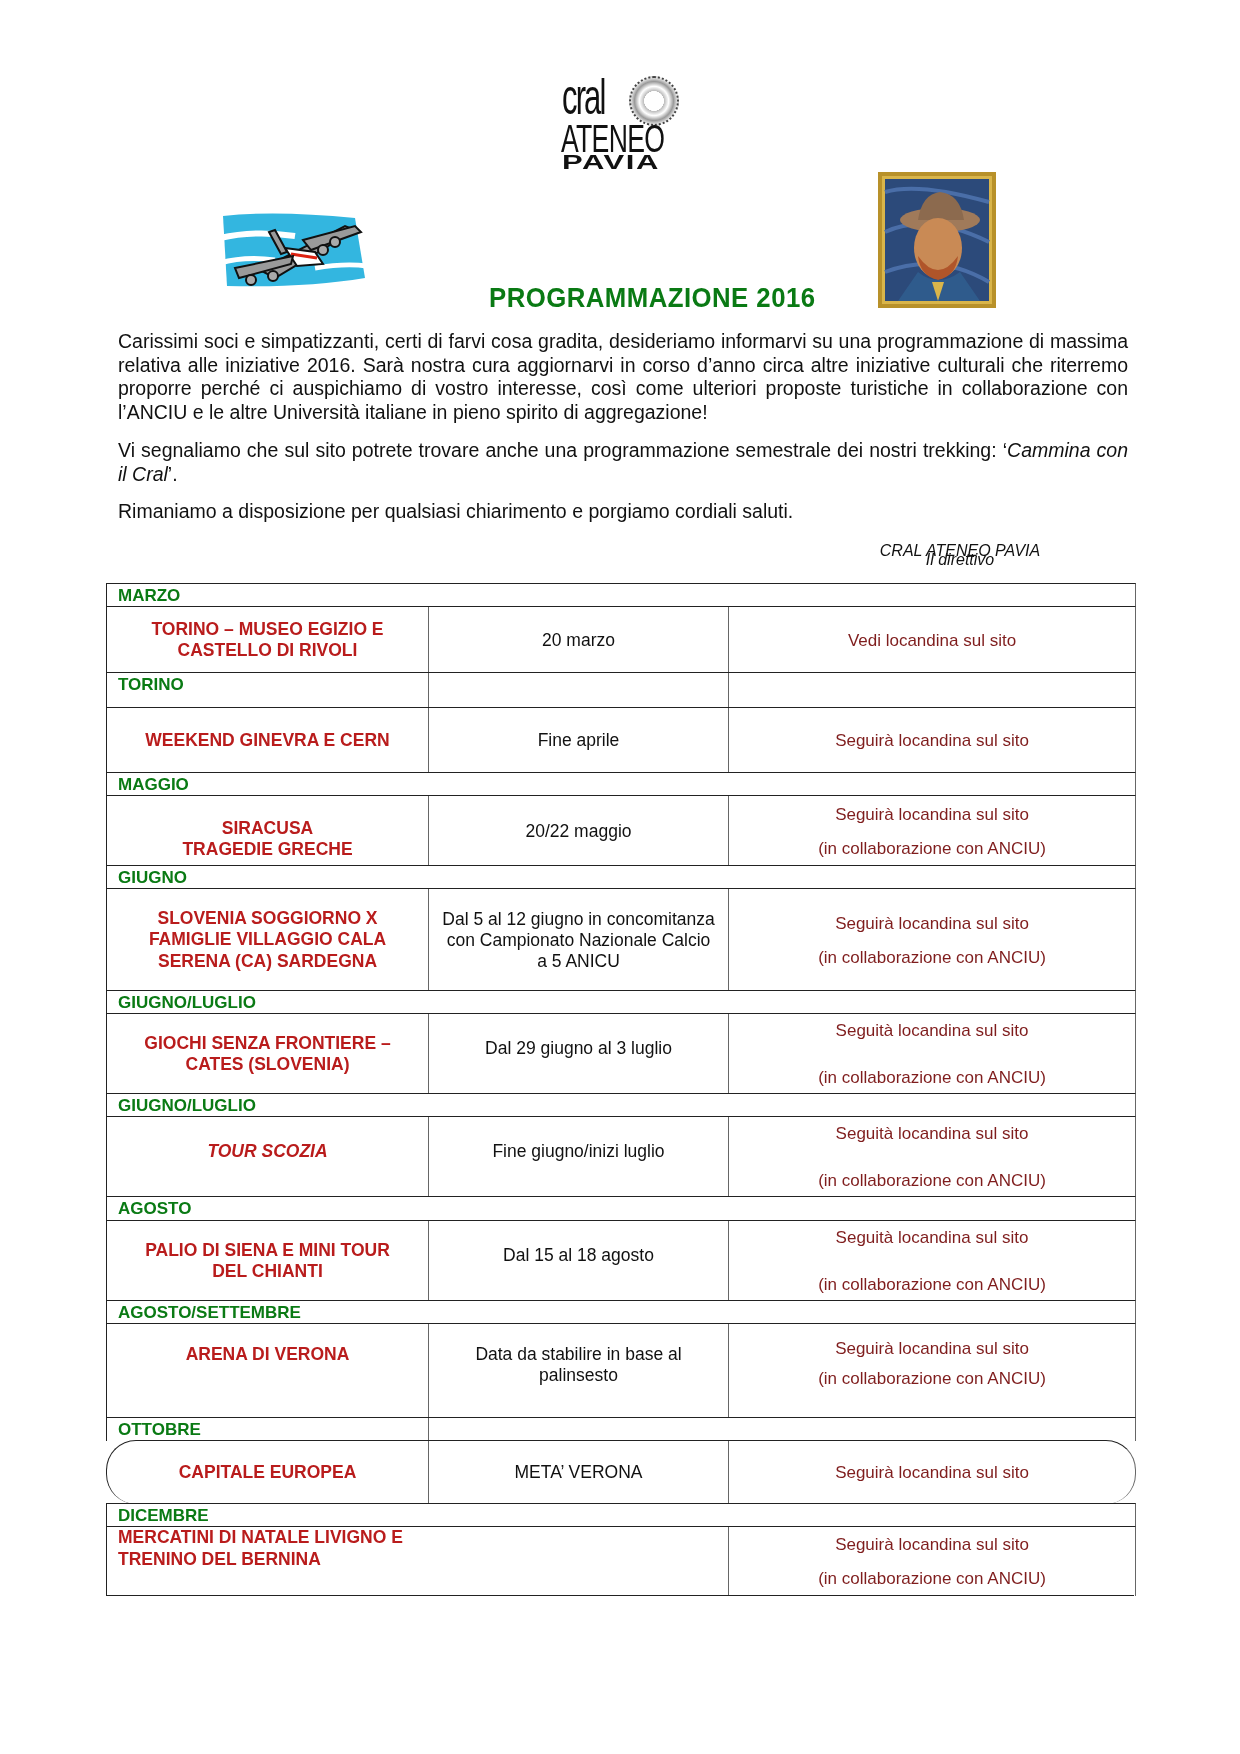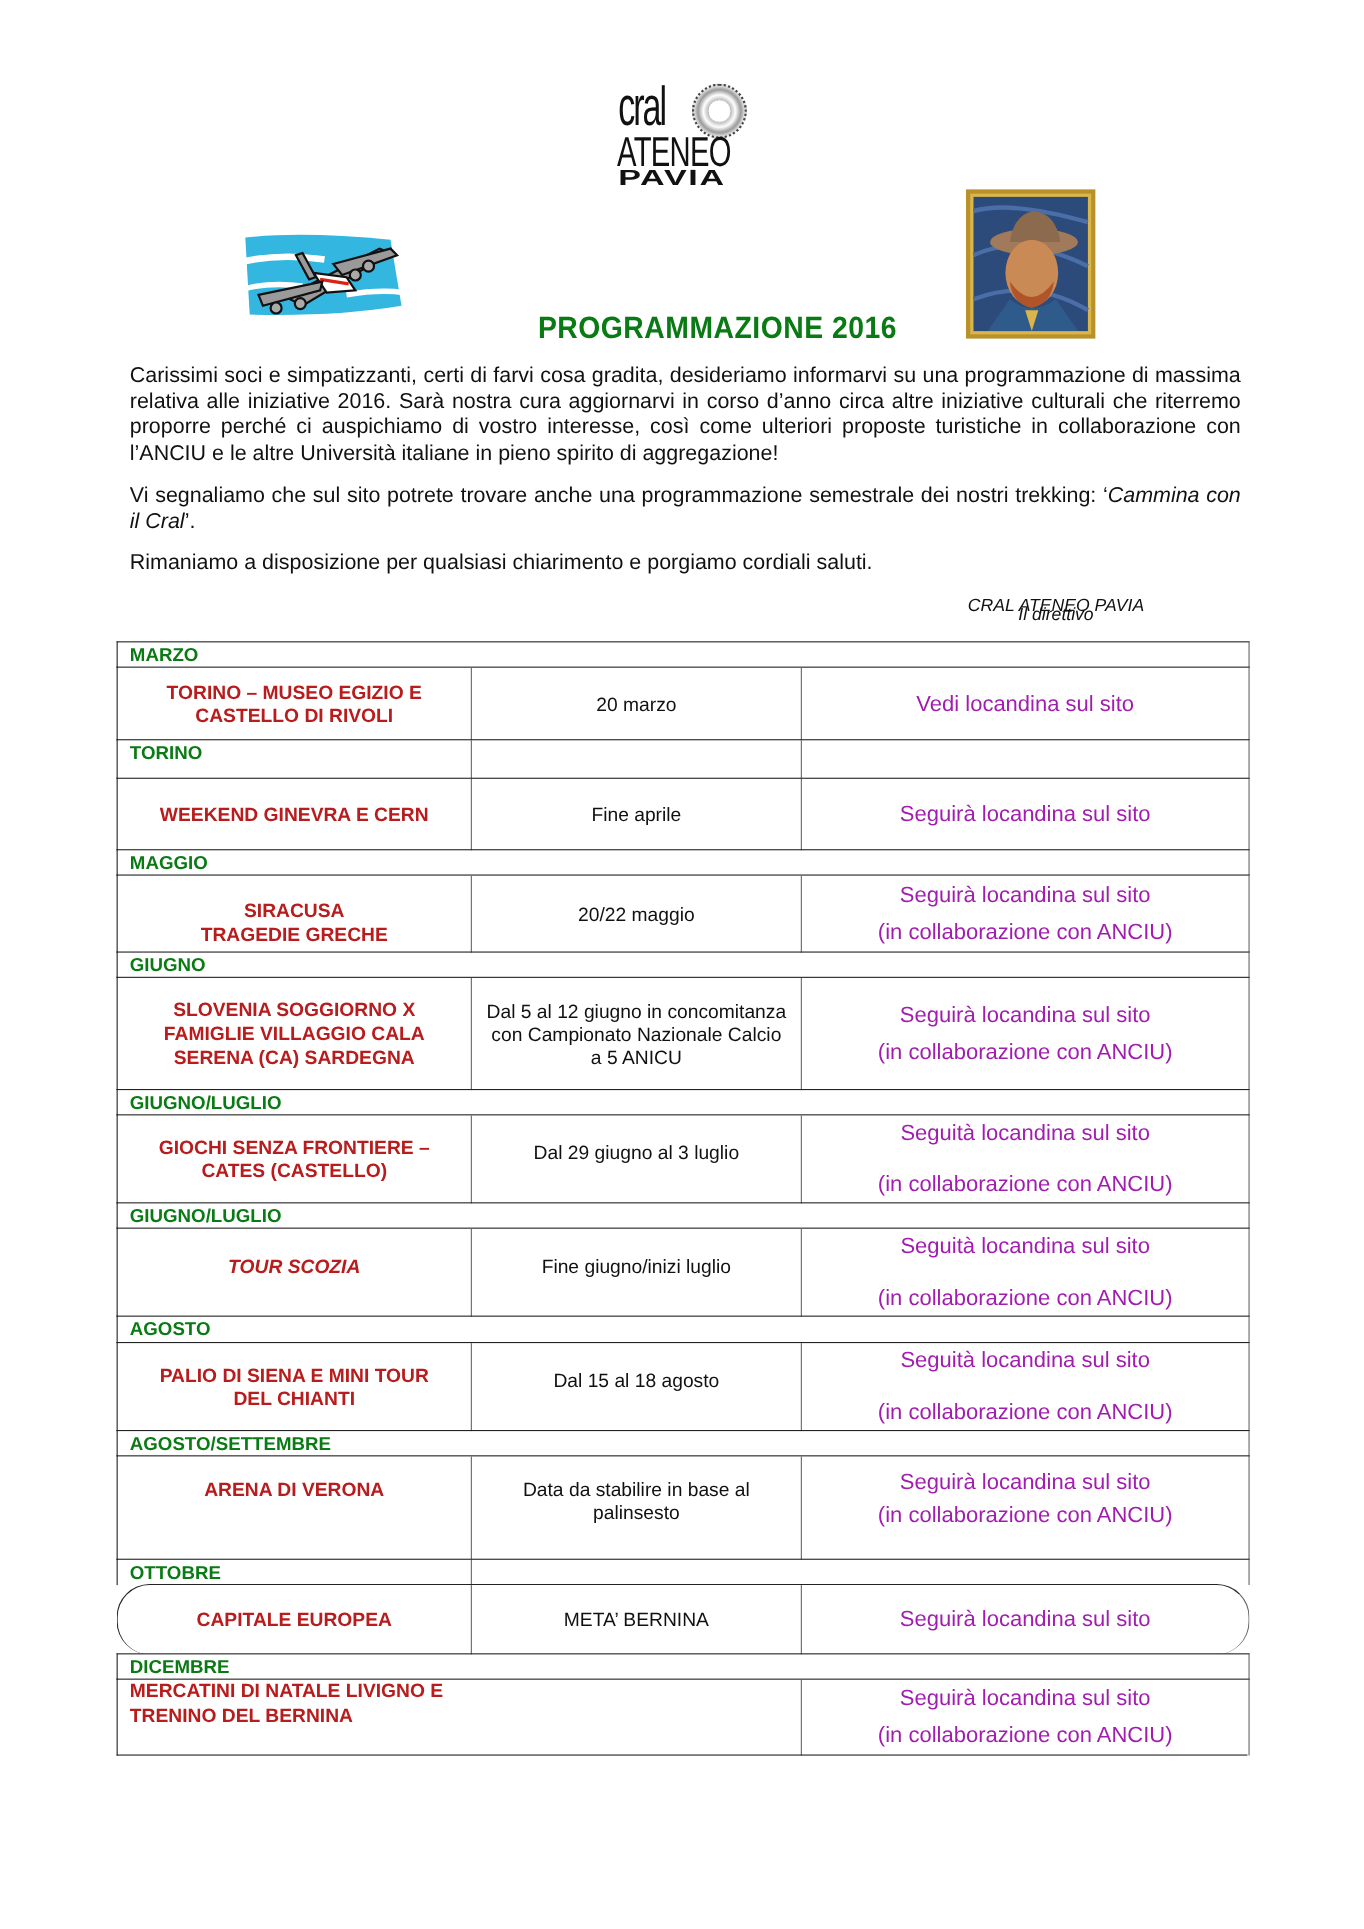--- a/index.html
+++ b/index.html
@@ -33,21 +33,21 @@
   
   .tbl { left:106px; top:583px; width:1028px; }
   .row { position:absolute; left:0; width:1028px; border-top:1.5px solid #222; }
   .mrow { border-left:1.5px solid #222; border-right:1.5px solid #666; }
   .month { position:absolute; left:11px; top:2px; font-size:17px; font-weight:bold; color:#0a7a14; }
   .erow { border-left:1.5px solid #222; border-right:1.5px solid #666; }
   .cell { position:absolute; top:0; bottom:0; display:flex; align-items:center; justify-content:center;
           text-align:center; box-sizing:border-box; }
   .c1 { left:0; width:321px; font-weight:bold; font-size:17.5px; line-height:21.5px; padding:0 8px; color:#b91c1c; }
   .c2 { left:321px; width:300px; border-left:1.5px solid #666; font-size:17.5px; line-height:21px; padding:0 12px; color:#111; }
-  .c3 { left:621px; right:0; border-left:1.5px solid #666; font-size:20px; line-height:21px; flex-direction:column; color:#a21caf; }
+  .c3 { left:621px; right:0; border-left:1.5px solid #666; font-size:17px; line-height:21px; flex-direction:column; color:#7f1d1d; }
   .vd { position:absolute; top:0; bottom:0; border-left:1.5px solid #666; }
   .bottom { position:absolute; left:0; width:1028px; border-top:1.5px solid #222; }
 </style>
 </head>
 <body>
 
 <div class="abs logo">
   <div class="cral">cral</div>
   <div class="seal"></div>
   <div class="ateneo">ATENEO</div>
@@ -144,21 +144,21 @@
     <div class="cell c3" style="gap:13px;">
       <span>Seguirà locandina sul sito</span>
       <span>(in collaborazione con ANCIU)</span>
     </div>
   </div>
 
   <div class="row mrow" style="top:407px; height:23px;">
     <span class="month">GIUGNO/LUGLIO</span>
   </div>
   <div class="row erow" style="top:430px; height:80px;">
-    <div class="cell c1" style="padding:0 26px;">GIOCHI SENZA FRONTIERE – CATES (CASTELLO)</div>
+    <div class="cell c1" style="padding:0 26px;">GIOCHI SENZA FRONTIERE – CATES (SLOVENIA)</div>
     <div class="cell c2" style="align-items:flex-start; padding-top:24px;">Dal 29 giugno al 3 luglio</div>
     <div class="cell c3" style="gap:26px;">
       <span>Seguità locandina sul sito</span>
       <span>(in collaborazione con ANCIU)</span>
     </div>
   </div>
 
   <div class="row mrow" style="top:510px; height:23px;">
     <span class="month">GIUGNO/LUGLIO</span>
   </div>
@@ -194,21 +194,21 @@
       <span>(in collaborazione con ANCIU)</span>
     </div>
   </div>
 
   <div class="row mrow" style="top:834px; height:23px;">
     <span class="month">OTTOBRE</span>
     <div class="vd" style="left:321px;"></div>
   </div>
   <div class="row erow" style="top:857px; height:63px;border-radius:30px;">
     <div class="cell c1">CAPITALE EUROPEA</div>
-    <div class="cell c2">META’ BERNINA</div>
+    <div class="cell c2">META’ VERONA</div>
     <div class="cell c3">
         <span>Seguirà locandina sul sito</span>
       </div>
   </div>
 
   <div class="row mrow" style="top:920px; height:23px;">
     <span class="month">DICEMBRE</span>
   </div>
   <div class="row erow" style="top:943px; height:69px;">
     <div class="cell c1" style="justify-content:flex-start; align-items:flex-start; text-align:left; padding:0 0 0 11px;">MERCATINI DI NATALE LIVIGNO E TRENINO DEL BERNINA</div>

